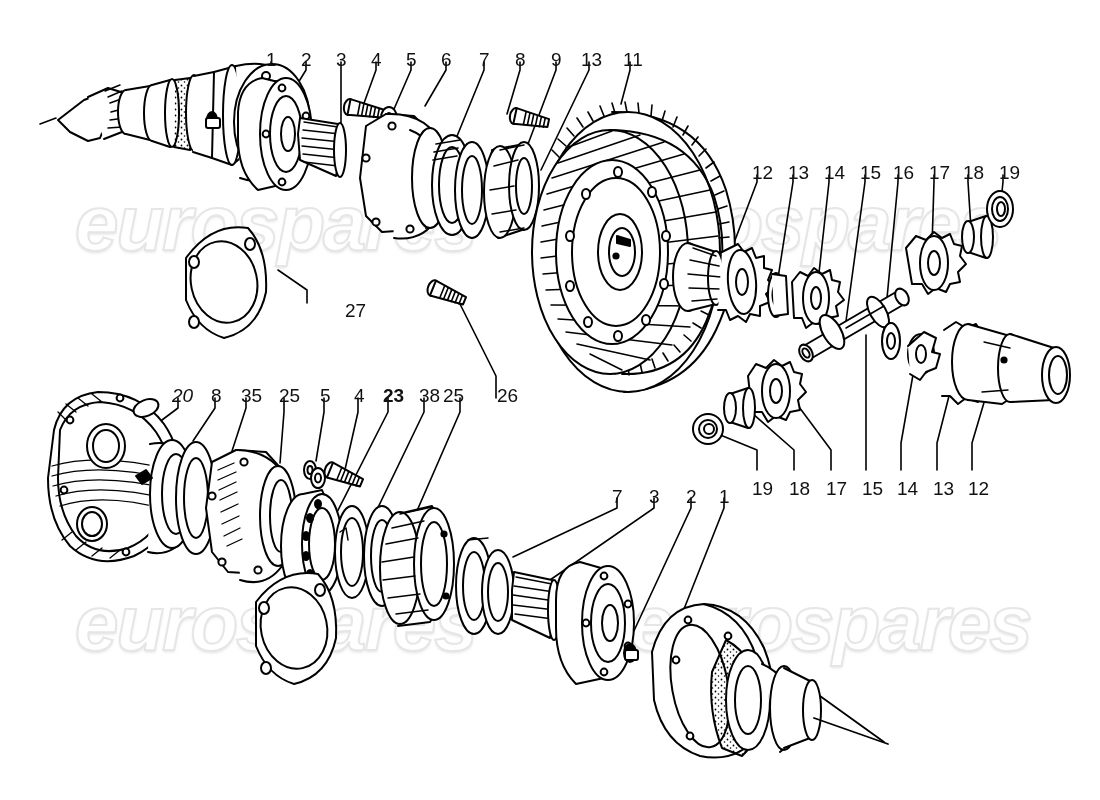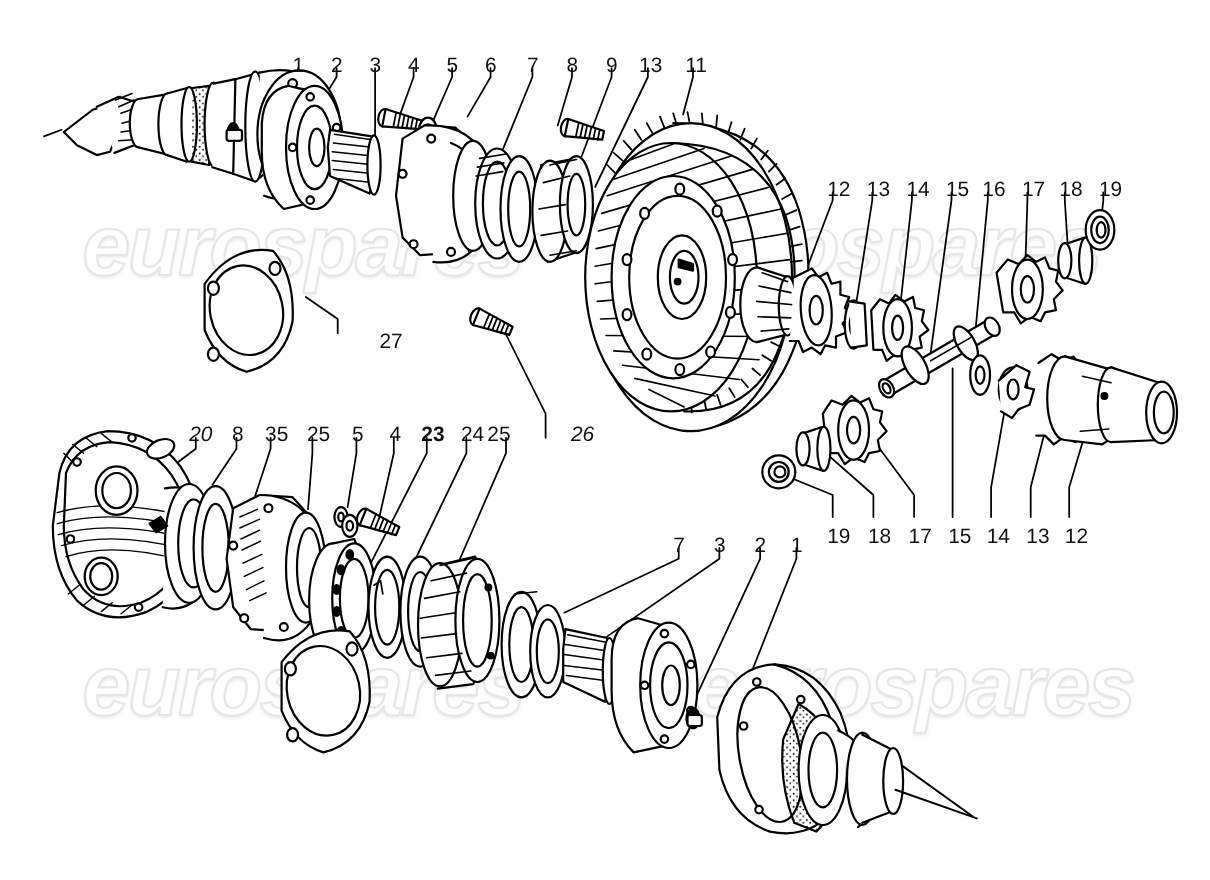--- a/index.html
+++ b/index.html
@@ -600,23 +600,23 @@
       <div class="lbl" style="left: 897px; top: 479px;">14</div>
       <div class="lbl" style="left: 933px; top: 479px;">13</div>
       <div class="lbl" style="left: 968px; top: 479px;">12</div>
       <div class="lbl" style="left: 172px; top: 386px; font-style: italic;">20</div>
       <div class="lbl" style="left: 211px; top: 386px;">8</div>
       <div class="lbl" style="left: 241px; top: 386px;">35</div>
       <div class="lbl" style="left: 279px; top: 386px;">25</div>
       <div class="lbl" style="left: 320px; top: 386px;">5</div>
       <div class="lbl" style="left: 354px; top: 386px;">4</div>
       <div class="lbl" style="left: 383px; top: 386px; font-weight: bold;">23</div>
-      <div class="lbl" style="left: 419px; top: 386px;">24</div>
+      <div class="lbl" style="left: 419px; top: 386px;">38</div>
       <div class="lbl" style="left: 443px; top: 386px;">25</div>
-      <div class="lbl" style="left: 519px; top: 386px; font-style: italic;">26</div>
+      <div class="lbl" style="left: 497px; top: 386px;">26</div>
       <div class="lbl" style="left: 612px; top: 487px;">7</div>
       <div class="lbl" style="left: 649px; top: 487px;">3</div>
       <div class="lbl" style="left: 686px; top: 487px;">2</div>
       <div class="lbl" style="left: 719px; top: 487px;">1</div>
       <div class="lbl" style="left: 313px; top: 301px; margin-left: 32px;">27</div>
     </div>
 
 </div>
 
 </body></html>

